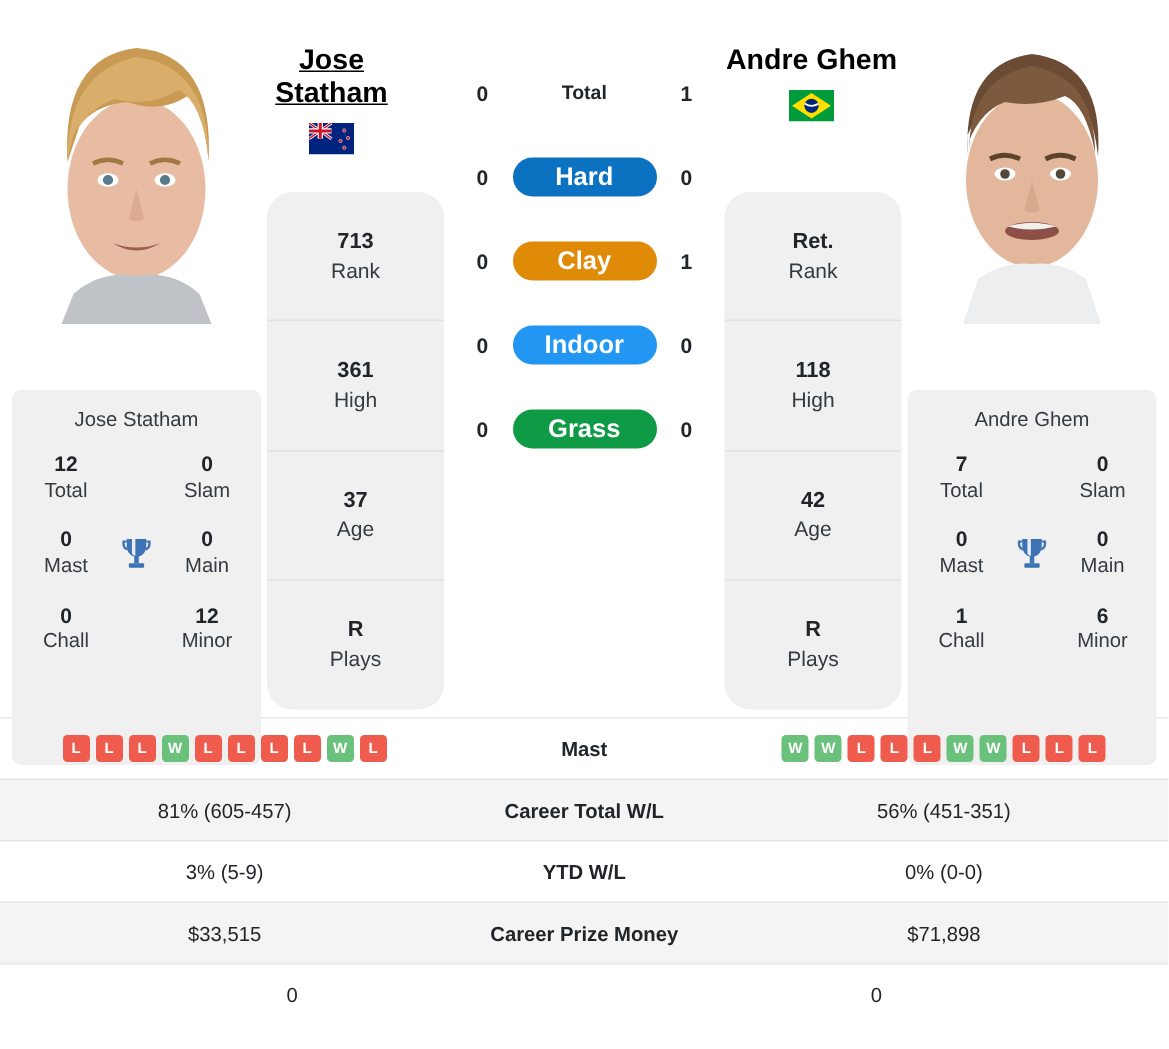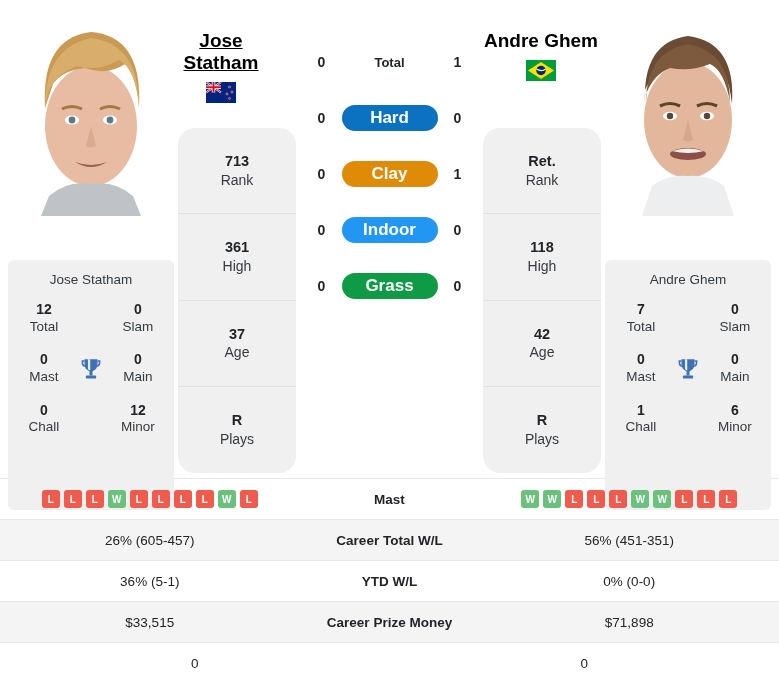--- a/index.html
+++ b/index.html
@@ -481,27 +481,27 @@
             <span class="badge W">W</span>
             <span class="badge W">W</span>
             <span class="badge L">L</span>
             <span class="badge L">L</span>
             <span class="badge L">L</span>
           </div>
       </div>
     </div>
 
     <div class="trow alt">
-      <div class="tleft">26% (605-457)</div>
+      <div class="tleft">81% (605-457)</div>
       <div class="tmid">Career Total W/L</div>
       <div class="tright">56% (451-351)</div>
     </div>
 
     <div class="trow">
-      <div class="tleft">36% (5-1)</div>
+      <div class="tleft">3% (5-9)</div>
       <div class="tmid">YTD W/L</div>
       <div class="tright">0% (0-0)</div>
     </div>
 
     <div class="trow alt">
       <div class="tleft">$33,515</div>
       <div class="tmid">Career Prize Money</div>
       <div class="tright">$71,898</div>
     </div>
 

